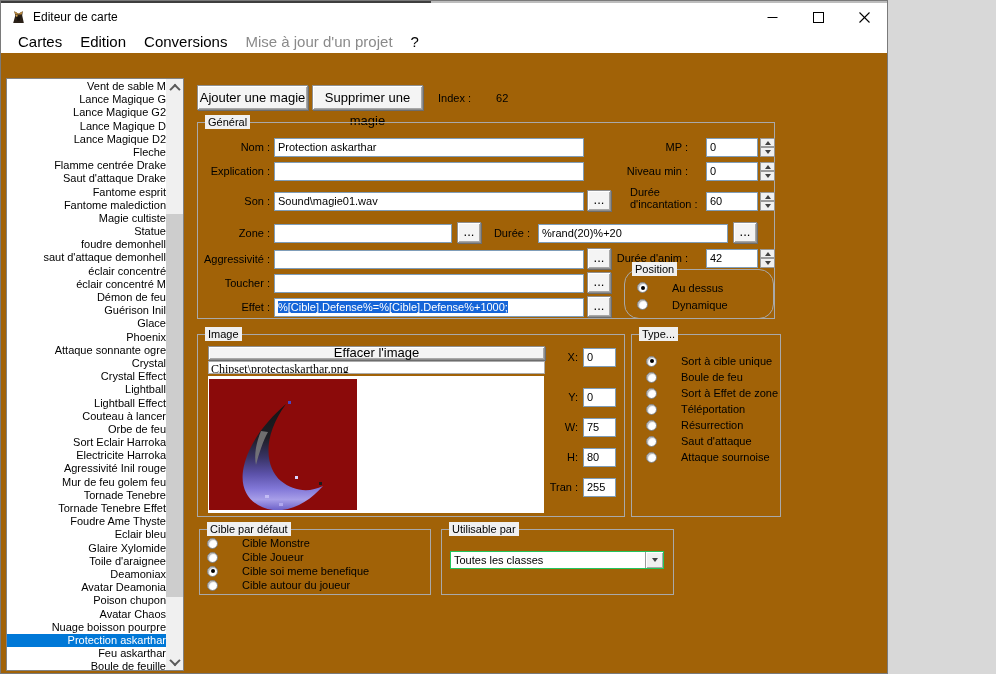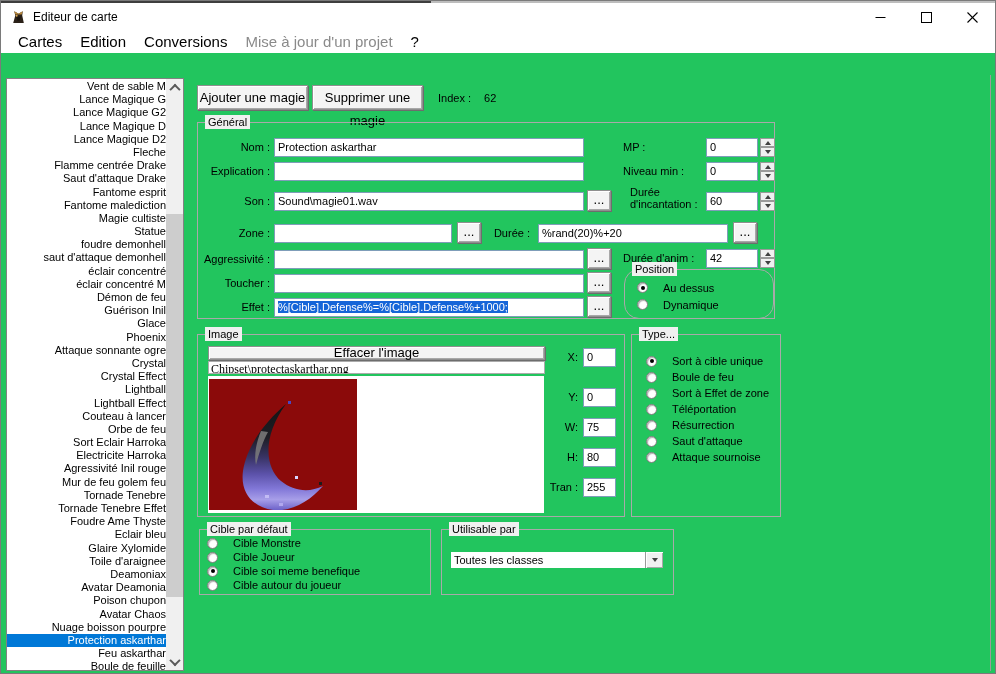--- a/index.html
+++ b/index.html
@@ -1,16 +1,16 @@
 <!DOCTYPE html>
 <html><head>
 <meta charset="utf-8">
 <style>
   html,body { margin:0; padding:0; background:#d8d8d8; }
-  .win { position:relative; width:996px; height:674px; background:#22c55e;
+  .win { position:relative; width:888px; height:674px; background:#a16207;
          font-family:"Liberation Sans",sans-serif; font-size:11px; color:#000;
          overflow:hidden; box-sizing:border-box; border:1px solid #7a7a7a; }
 
   
   .topstrip-dark { position:absolute; left:0; top:0; width:430px; height:2px; background:#3e3e3e; }
   .topstrip-light{ position:absolute; left:430px; top:0; width:566px; height:2px; background:#bdbdbd; }
 
   
   .titlebar { position:absolute; left:0; top:2px; width:100%; height:28px; background:#fff; }
   .app-icon { position:absolute; left:9px; top:5px; width:17px; height:17px; }
@@ -46,47 +46,47 @@
   .chev { width:6px; height:6px; border-left:2px solid #5a5a5a; border-top:2px solid #5a5a5a; }
   .chev.up { transform:rotate(45deg) translate(1px,1px); }
   .chev.dn { transform:rotate(225deg) translate(1px,1px); }
 
   
   .btn { position:absolute; background:#f4f4f4; border:1px solid #8f8f8f; box-sizing:border-box; text-align:center;
          box-shadow: inset 1px 1px 0 #ffffff, inset -1px -1px 0 #a8a8a8, 1px 1px 0 #6d6d6d; font-size:13px; }
   .btn-add { left:196px; top:84px; width:111px; height:25px; line-height:23px; }
   .btn-del { left:311px; top:84px; width:111px; height:25px; line-height:23px; }
   .index-row { position:absolute; left:437px; top:90px; line-height:14px; }
-  .index-row .val { margin-left:13px; }
+  .index-row .val { margin-left:25px; }
 
   
   .group { position:absolute; border:1px solid #a9a9a9; box-sizing:border-box; }
   .legend { position:absolute; top:-8px; left:7px; background:#f0f0f0; padding:0 3px; line-height:14px; }
 
   .g-general { left:196px; top:121px; width:578px; height:197px; }
   .flabel { position:absolute; left:4px; width:68px; text-align:right; line-height:19px; }
   .field { position:absolute; background:#fff; border:1px solid #7f9db9; box-sizing:border-box; height:19px;
            line-height:17px; padding:0 3px; white-space:nowrap; overflow:hidden; }
   .field .sel { background:#1565d8; color:#fff; }
   .browse { position:absolute; width:24px; height:21px; line-height:17px; }
   .duree-label { position:absolute; left:288px; width:44px; text-align:right; top:101px; line-height:19px; }
 
-  .r-label { position:absolute; left:425px; width:82px; line-height:19px; }
+  .r-label { position:absolute; left:408px; width:82px; text-align:right; line-height:19px; }
   .inc-label { position:absolute; left:432px; top:63px; line-height:12px; }
   .inc-label span { display:block; }
   .rfield { left:508px; width:52px; }
   .spin { position:absolute; left:562px; width:15px; height:19px; }
   .spin .sb { position:absolute; left:0; width:15px; height:9px; background:#f0f0f0; border:1px solid #9a9a9a;
               box-sizing:border-box; display:flex; align-items:center; justify-content:center; }
   .sb.up { top:0; } .sb.dn { top:9px; height:10px; }
   .tri-u { width:0; height:0; border-left:3px solid transparent; border-right:3px solid transparent; border-bottom:4px solid #404040; }
   .tri-d { width:0; height:0; border-left:3px solid transparent; border-right:3px solid transparent; border-top:4px solid #404040; }
 
   
-  .radio-row { display:flex; align-items:center; gap:15px; }
+  .radio-row { display:flex; align-items:center; gap:24px; }
   .radio { width:11px; height:11px; border-radius:50%; background:#fff; border:1px solid #7e7e7e;
            box-shadow: inset 1px 1px 1px rgba(0,0,0,0.3); box-sizing:border-box; position:relative; flex:none; }
   .radio-row.on .radio::after { content:""; position:absolute; left:2.5px; top:2.5px; width:4px; height:4px;
            border-radius:50%; background:#000; }
 
   .g-position { left:426px; top:146px; width:150px; height:50px;border-radius:15px; }
   .pos-rows { position:absolute; left:12px; top:9px; }
   .pos-rows .radio-row { height:17px; }
 
   .g-image { left:196px; top:333px; width:428px; height:183px; }

